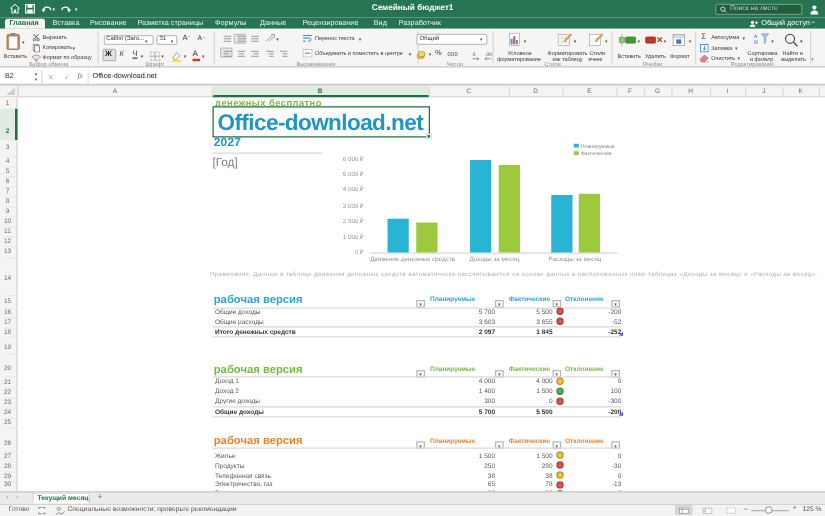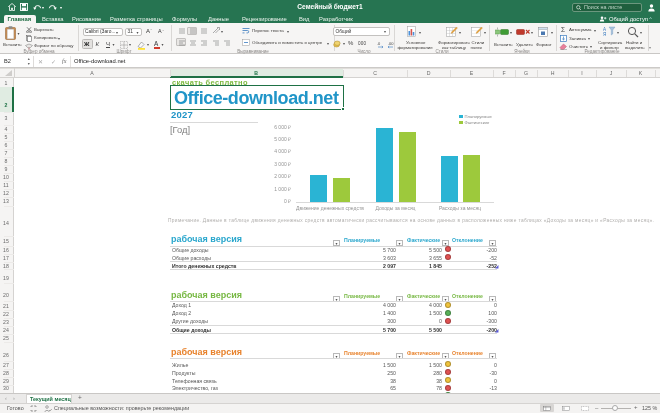--- a/index.html
+++ b/index.html
@@ -391,21 +391,21 @@
 <div class="rl" style="left:0px;top:248.5px;color:#6a6a6a;">24</div>
 <div class="rl" style="left:0px;top:256.5px;color:#6a6a6a;">25</div>
 <div class="rl" style="left:0px;top:274px;color:#6a6a6a;">26</div>
 <div class="rl" style="left:0px;top:283.5px;color:#6a6a6a;">27</div>
 <div class="rl" style="left:0px;top:291.5px;color:#6a6a6a;">28</div>
 <div class="rl" style="left:0px;top:299.5px;color:#6a6a6a;">29</div>
 <div class="rl" style="left:0px;top:307px;color:#6a6a6a;">30</div>
 <div class="a" style="left:0;top:8.5px;width:14px;height:25px;background:#e0ece2;border-right:2px solid #1e7145;"></div>
 <div class="rl" style="left:0px;top:24px;color:#1e7145;font-weight:bold;">2</div>
 </div>
-<div class="t" style="left:172px;top:78px;font-size:7.5px;letter-spacing:0.35px;font-weight:bold;color:#7cb93f;">скачать бесплатно</div>
+<div class="t" style="left:172px;top:78px;font-size:7.5px;letter-spacing:0.35px;font-weight:bold;color:#7cb93f;">денежных бесплатно</div>
 <div class="a" style="left:170px;top:85px;width:174px;height:24.5px;border:1.5px solid #1e7145;background:#fff;"></div>
 <div class="t" style="left:174px;top:88px;font-size:18px;letter-spacing:-0.45px;font-weight:bold;color:#2095c8;">Office-download.net</div>
 <div class="a" style="left:341px;top:107px;width:4px;height:4px;background:#1e7145;border:1px solid #fff;"></div>
 <div class="t" style="left:171px;top:109px;font-size:9.5px;letter-spacing:0.2px;font-weight:bold;color:#2095c8;">2027</div>
 <div class="a" style="left:170px;top:122px;width:88px;height:1px;background:#d9d9d9;"></div>
 <div class="t" style="left:170px;top:123.5px;font-size:9.4px;color:#808080;">[Год]</div>
 <div class="t" style="left:250px;top:123.6px;width:41px;text-align:right;font-size:5px;color:#949494;">6 000 ₽</div>
 <div class="t" style="left:250px;top:136px;width:41px;text-align:right;font-size:5px;color:#949494;">5 000 ₽</div>
 <div class="t" style="left:250px;top:148.4px;width:41px;text-align:right;font-size:5px;color:#949494;">4 000 ₽</div>
 <div class="t" style="left:250px;top:160.8px;width:41px;text-align:right;font-size:5px;color:#949494;">3 000 ₽</div>

